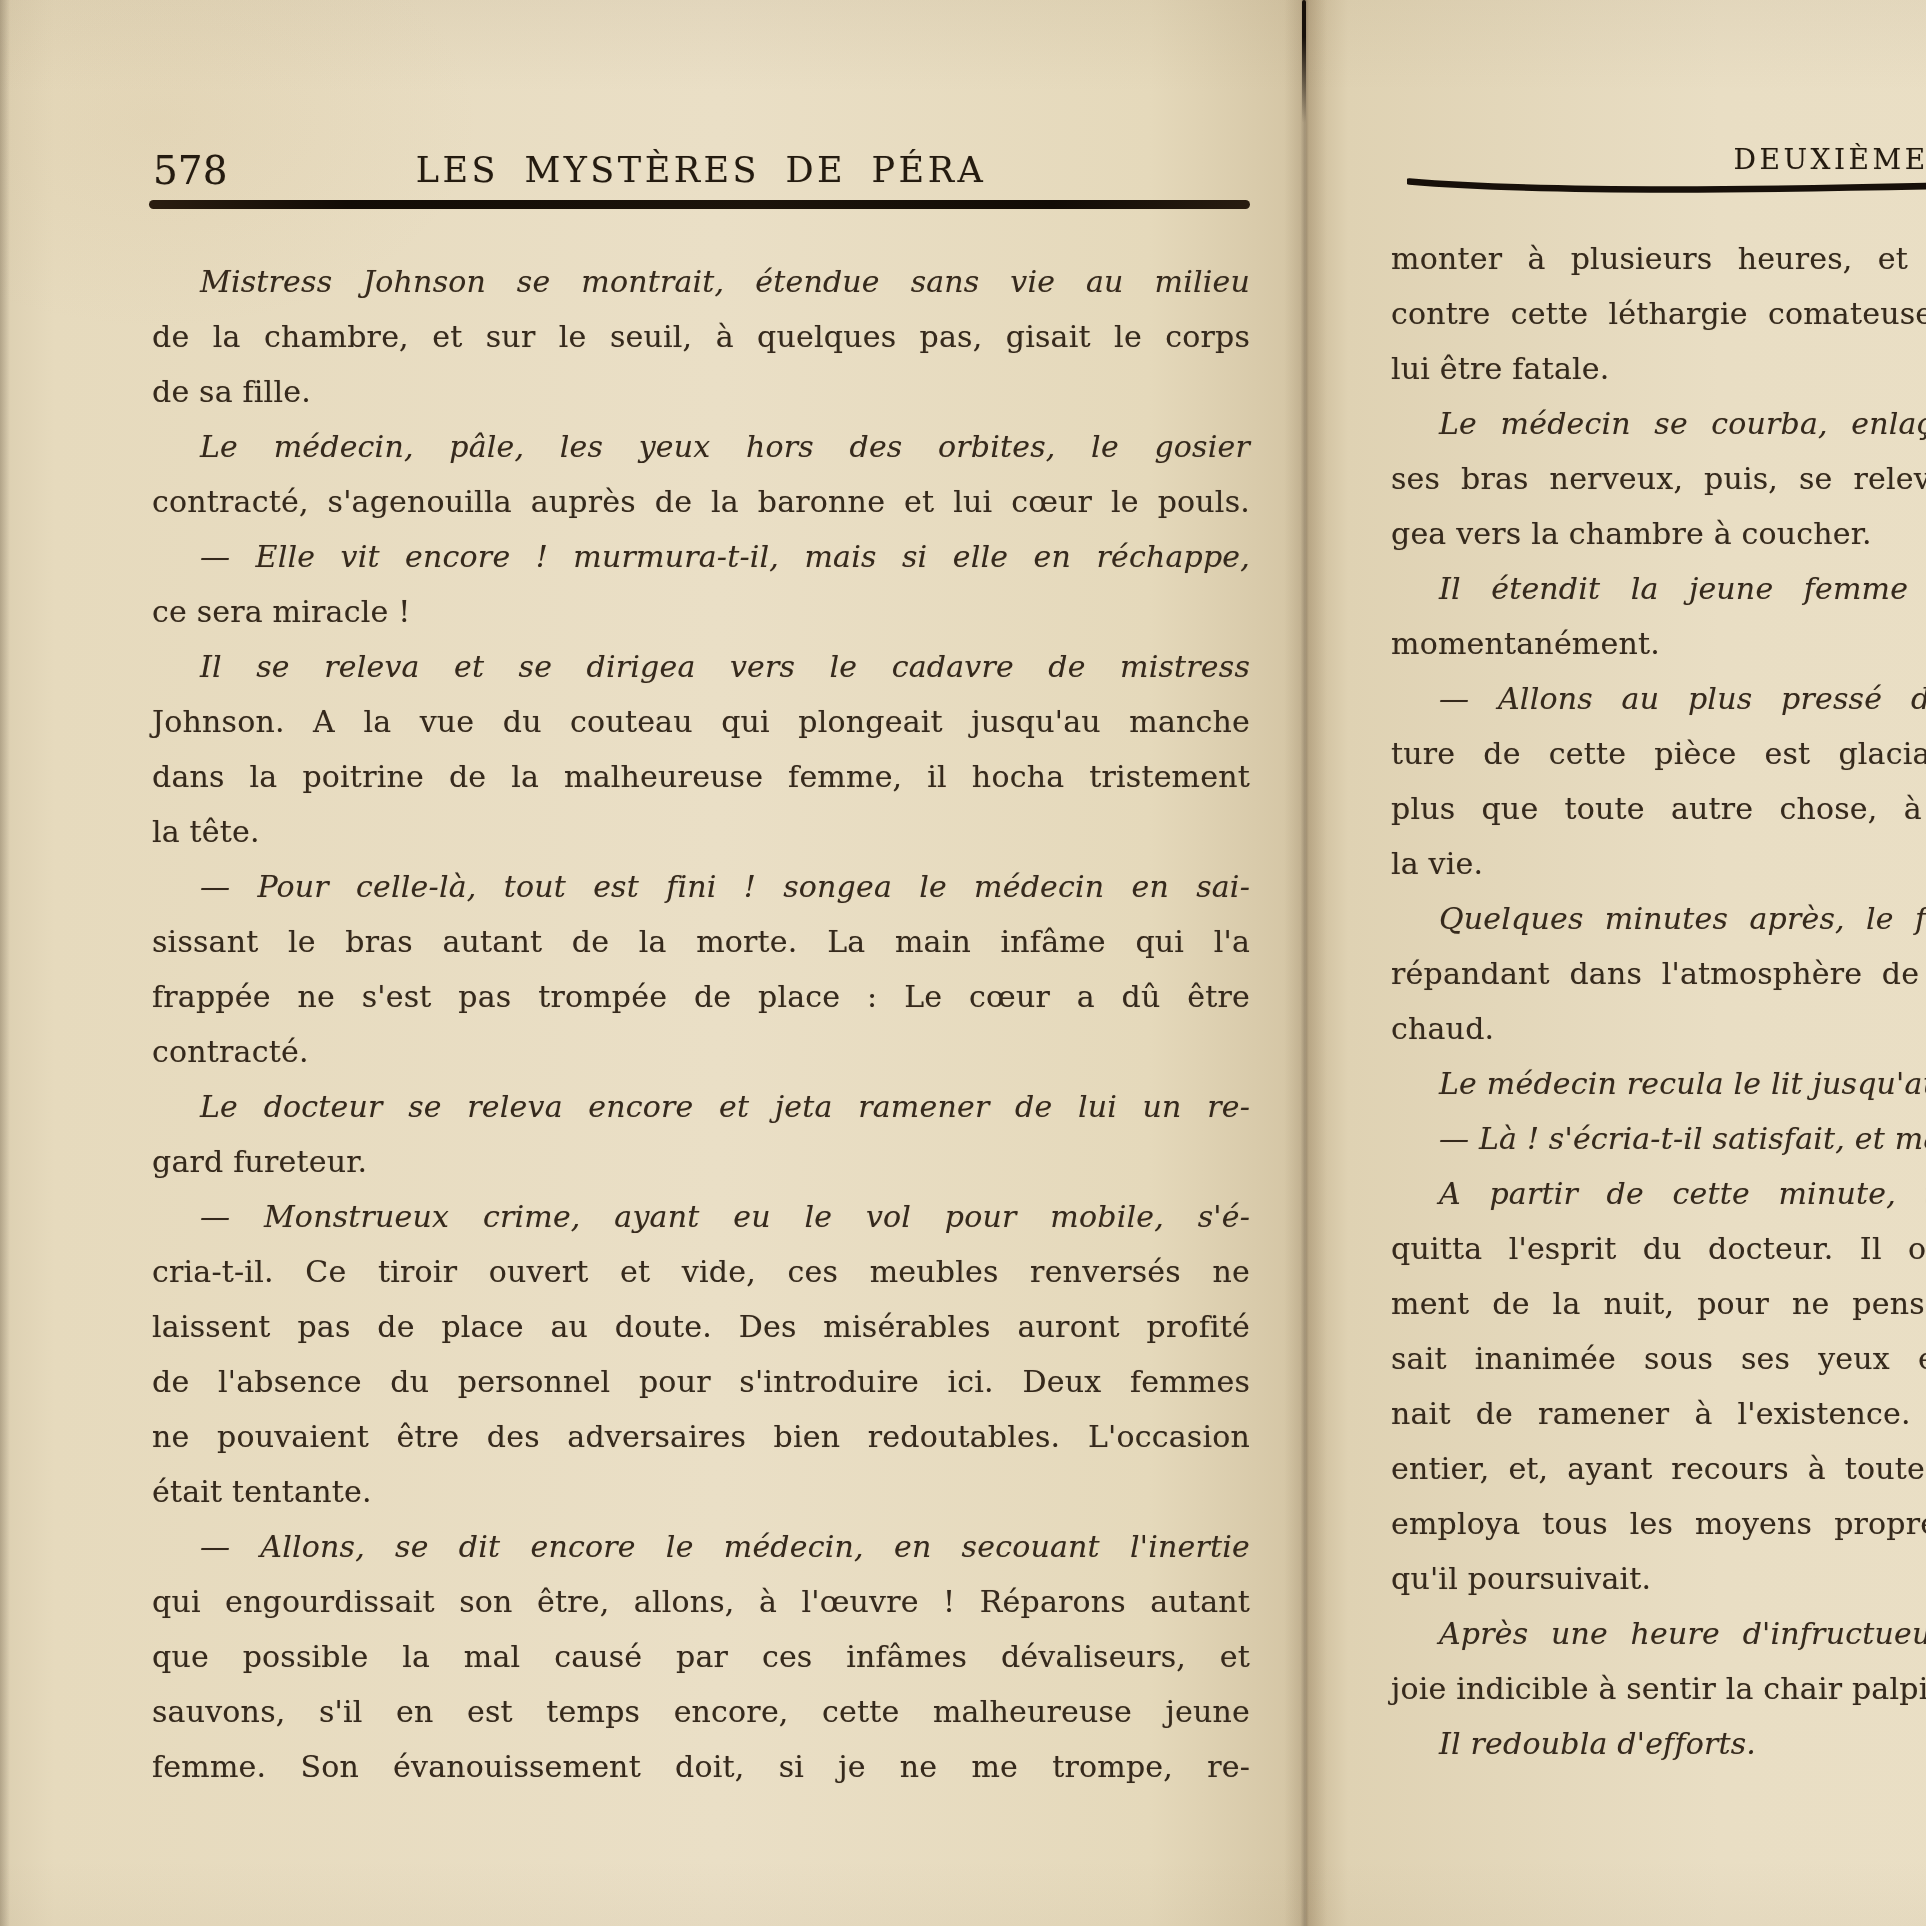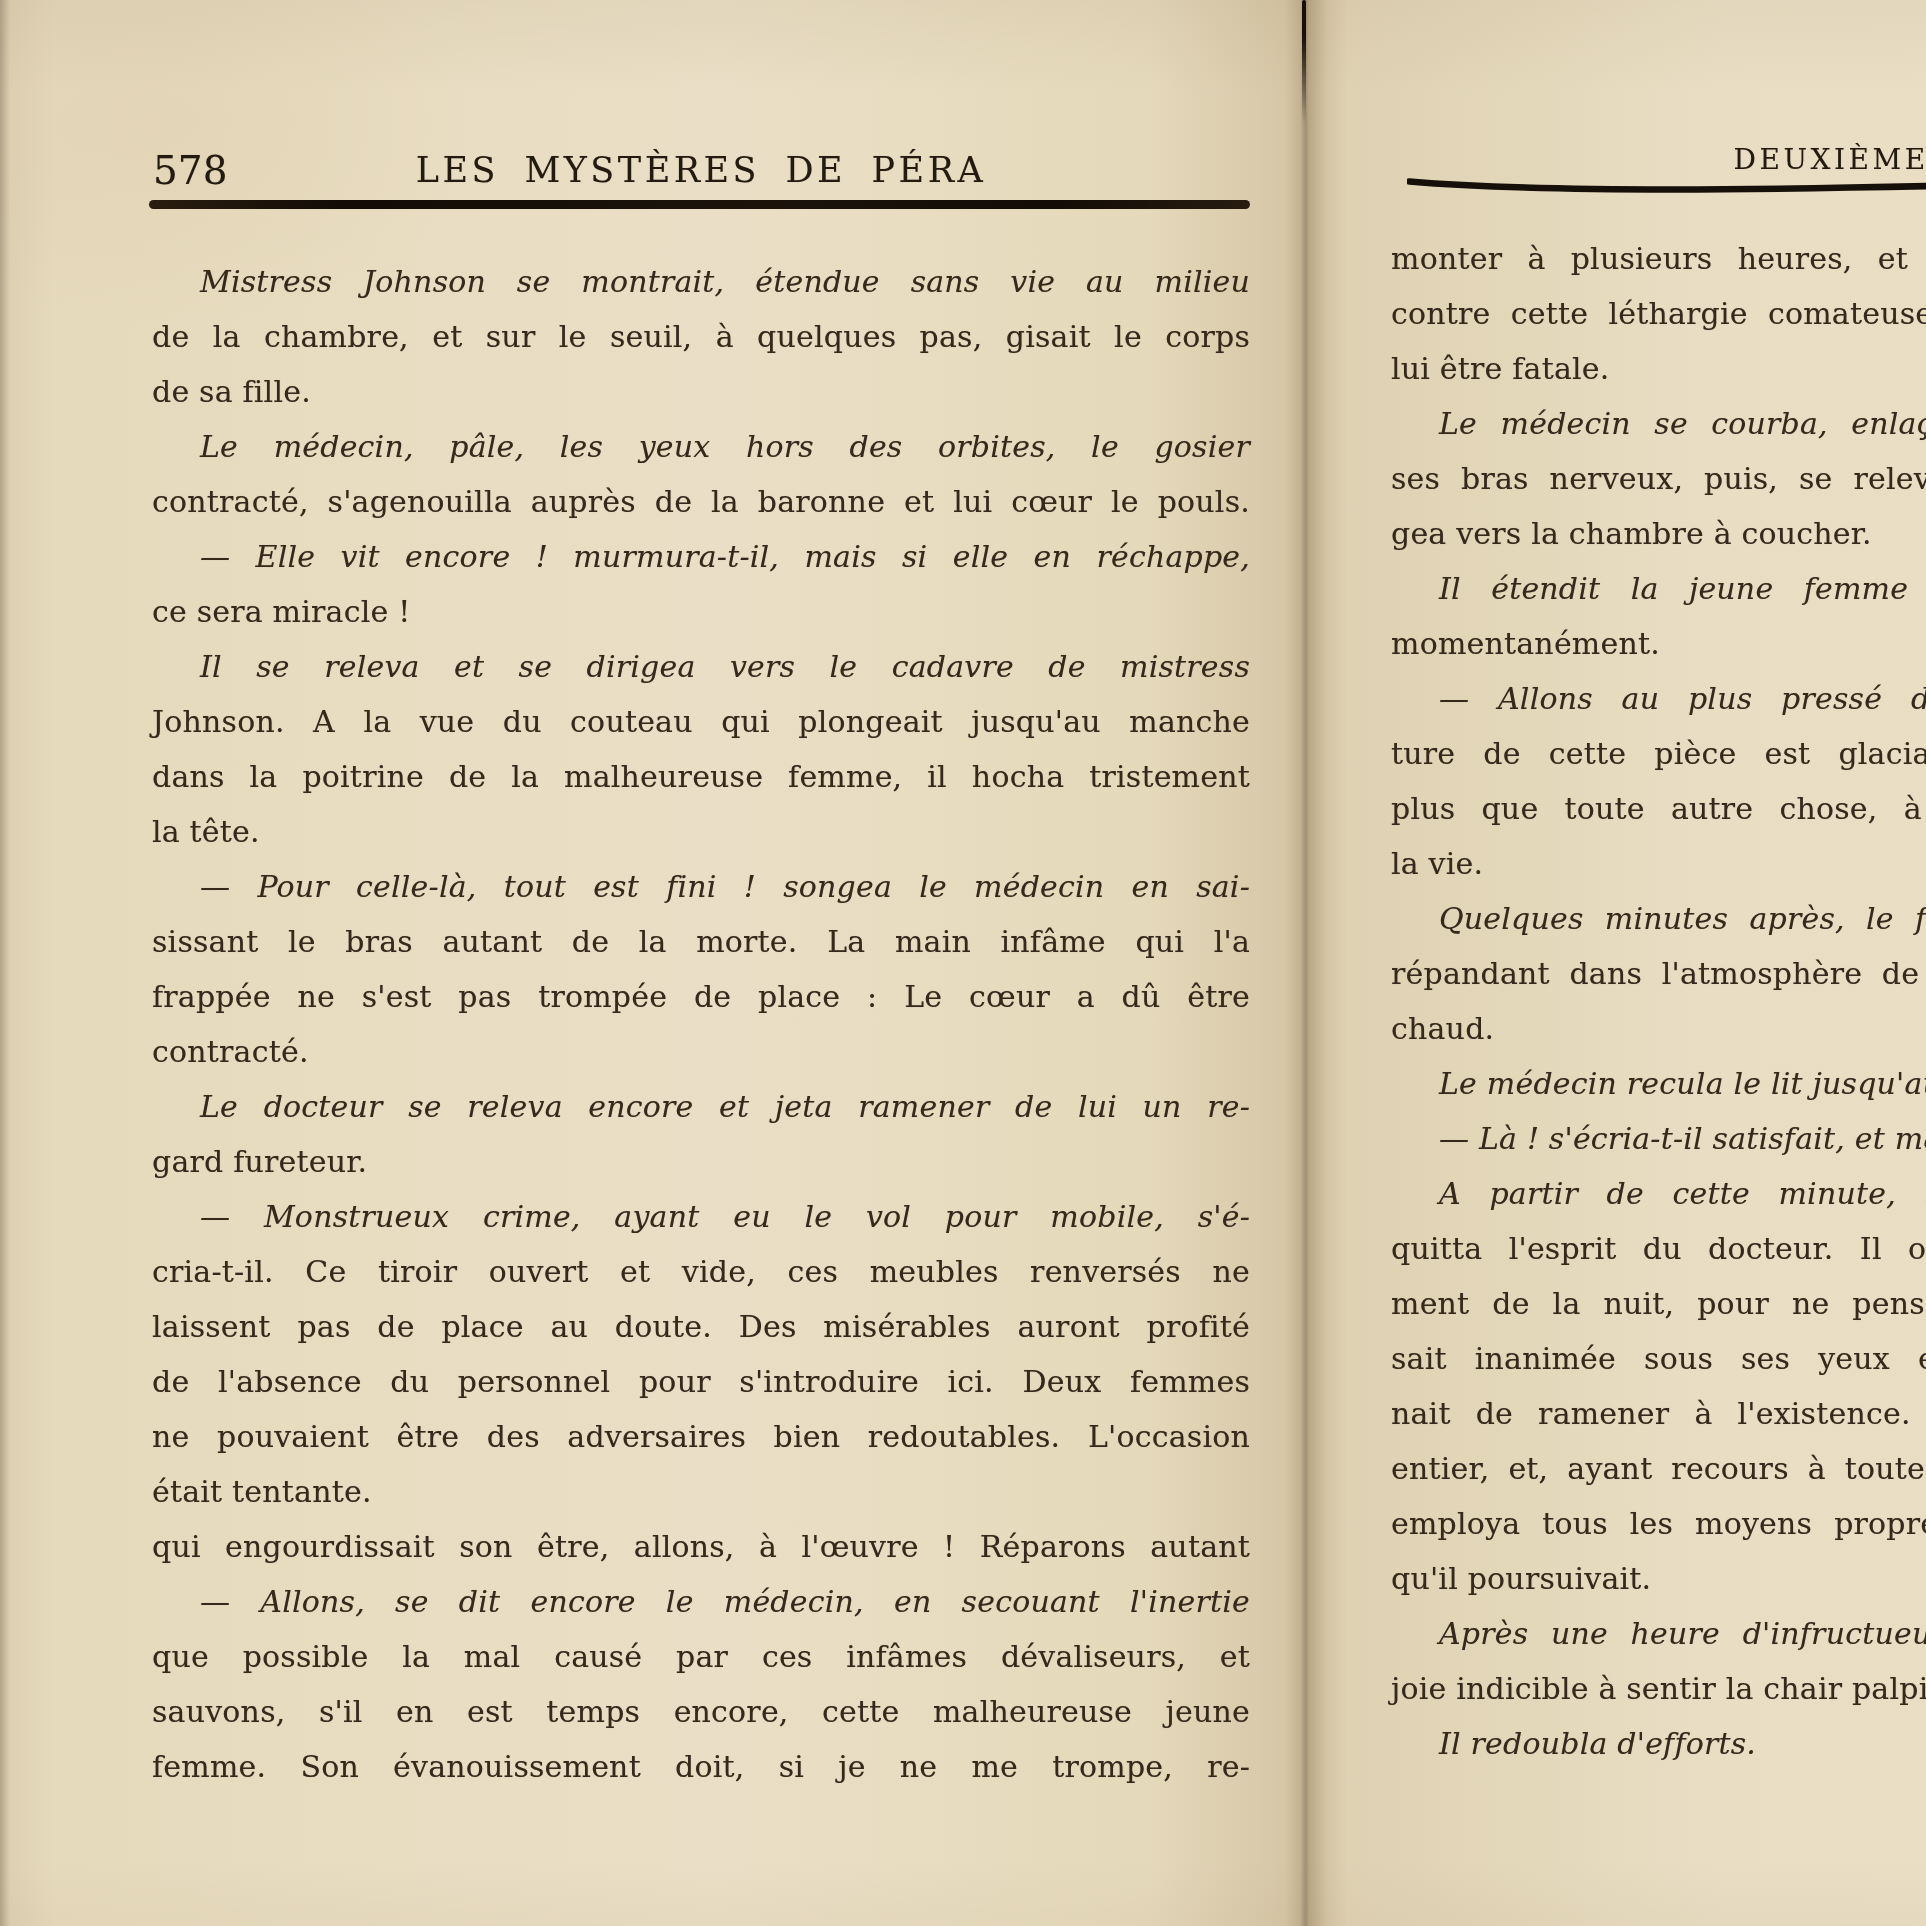--- a/index.html
+++ b/index.html
@@ -114,22 +114,22 @@
         <div class="line j">frappée ne s'est pas trompée de place : Le cœur a dû être</div>
         <div class="line">contracté.</div>
         <div class="line j ind">Le docteur se releva encore et jeta ramener de lui un re-</div>
         <div class="line">gard fureteur.</div>
         <div class="line j ind">— Monstrueux crime, ayant eu le vol pour mobile, s'é-</div>
         <div class="line j">cria-t-il. Ce tiroir ouvert et vide, ces meubles renversés ne</div>
         <div class="line j">laissent pas de place au doute. Des misérables auront profité</div>
         <div class="line j">de l'absence du personnel pour s'introduire ici. Deux femmes</div>
         <div class="line j">ne pouvaient être des adversaires bien redoutables. L'occasion</div>
         <div class="line">était tentante.</div>
+        <div class="line j ind">— Allons, se dit encore le médecin, en secouant l'inertie</div>
         <div class="line j">qui engourdissait son être, allons, à l'œuvre ! Réparons autant</div>
-        <div class="line j ind">— Allons, se dit encore le médecin, en secouant l'inertie</div>
         <div class="line j">que possible la mal causé par ces infâmes dévaliseurs, et</div>
         <div class="line j">sauvons, s'il en est temps encore, cette malheureuse jeune</div>
         <div class="line j">femme. Son évanouissement doit, si je ne me trompe, re-</div>
       </div>
   </section>
 
   <section class="page right">
     <div class="runtitle">DEUXIÈME PARTIE.</div>
 
     <div class="rule-right-wrap">

